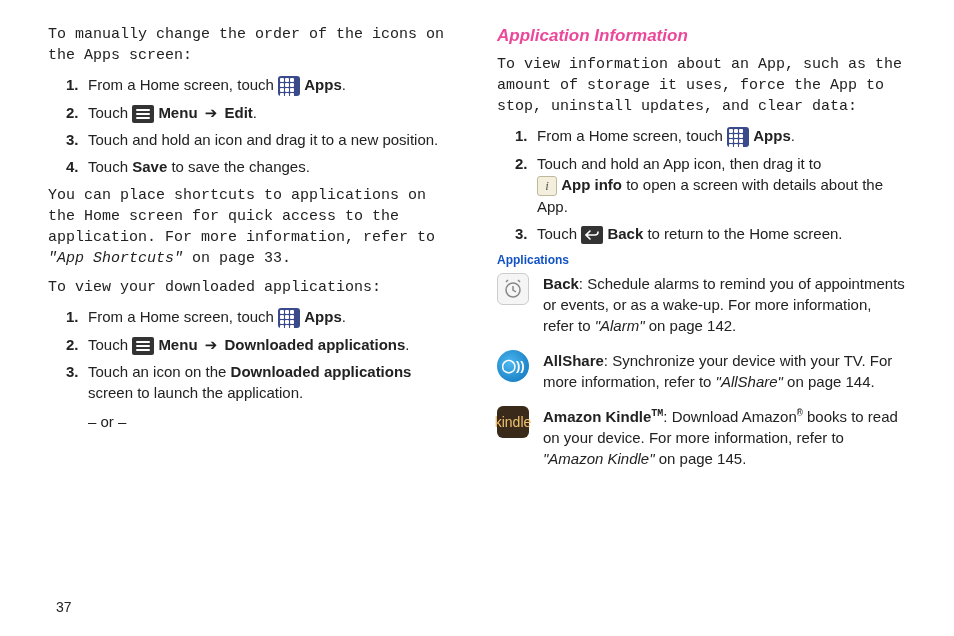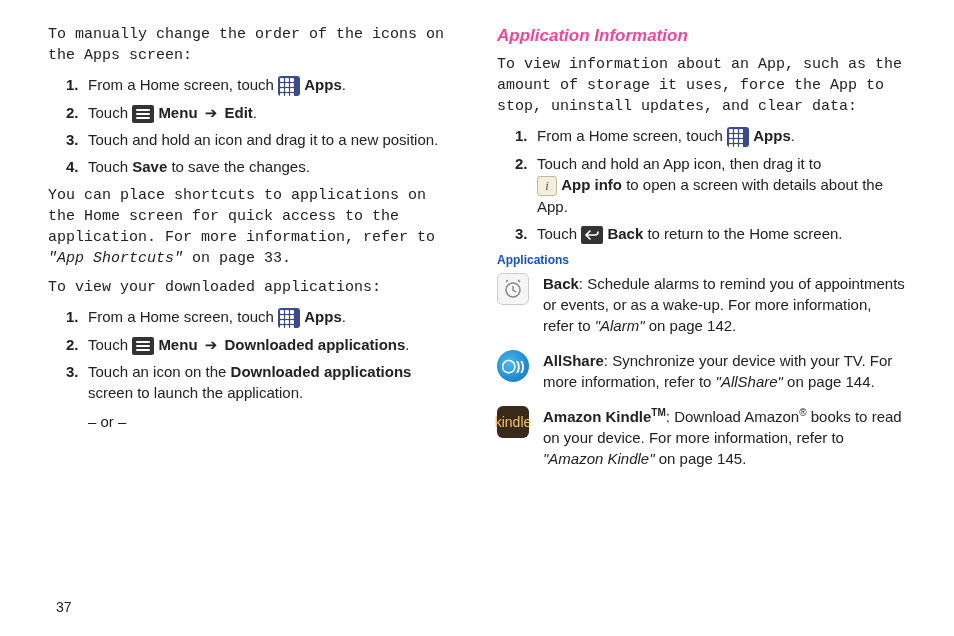--- a/index.html
+++ b/index.html
@@ -130,21 +130,21 @@
     color: #fff; font-weight: bold; font-size: 13px;
     display: flex; align-items: center;
   }
   .app-icon-kindle {
     background: #3a2a1a;
   }
   .app-icon-kindle span {
     color: #f0c070; font-size: 14px; text-align: right; line-height: 1;
   }
   .app-desc { flex: 1; font-size: 15px; }
-  .sup { font-size: 10px; vertical-align: super; }
+  .sup { font-size: 10px; vertical-align: super; font-family: Liberation Mono, monospace; }
   .pagenum {
     position: absolute;
     bottom: 18px;
     left: 56px;
     font-size: 14px;
   }
 </style>
 </head>
 <body>
 

